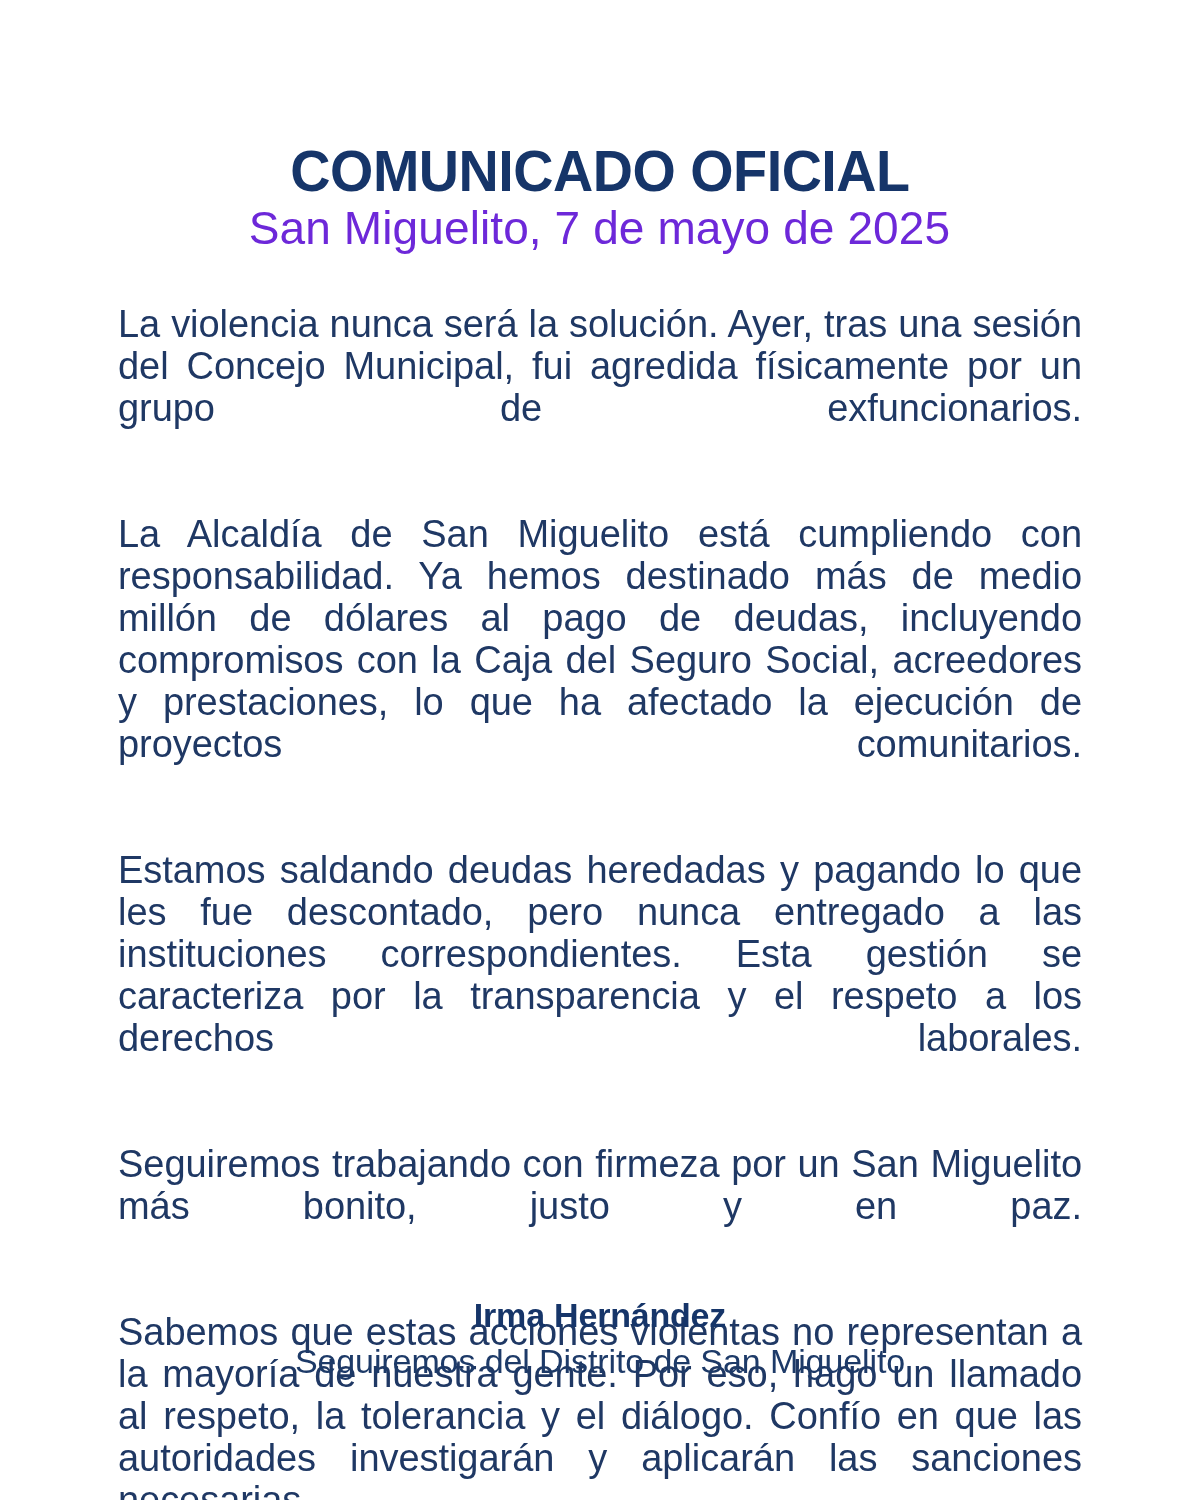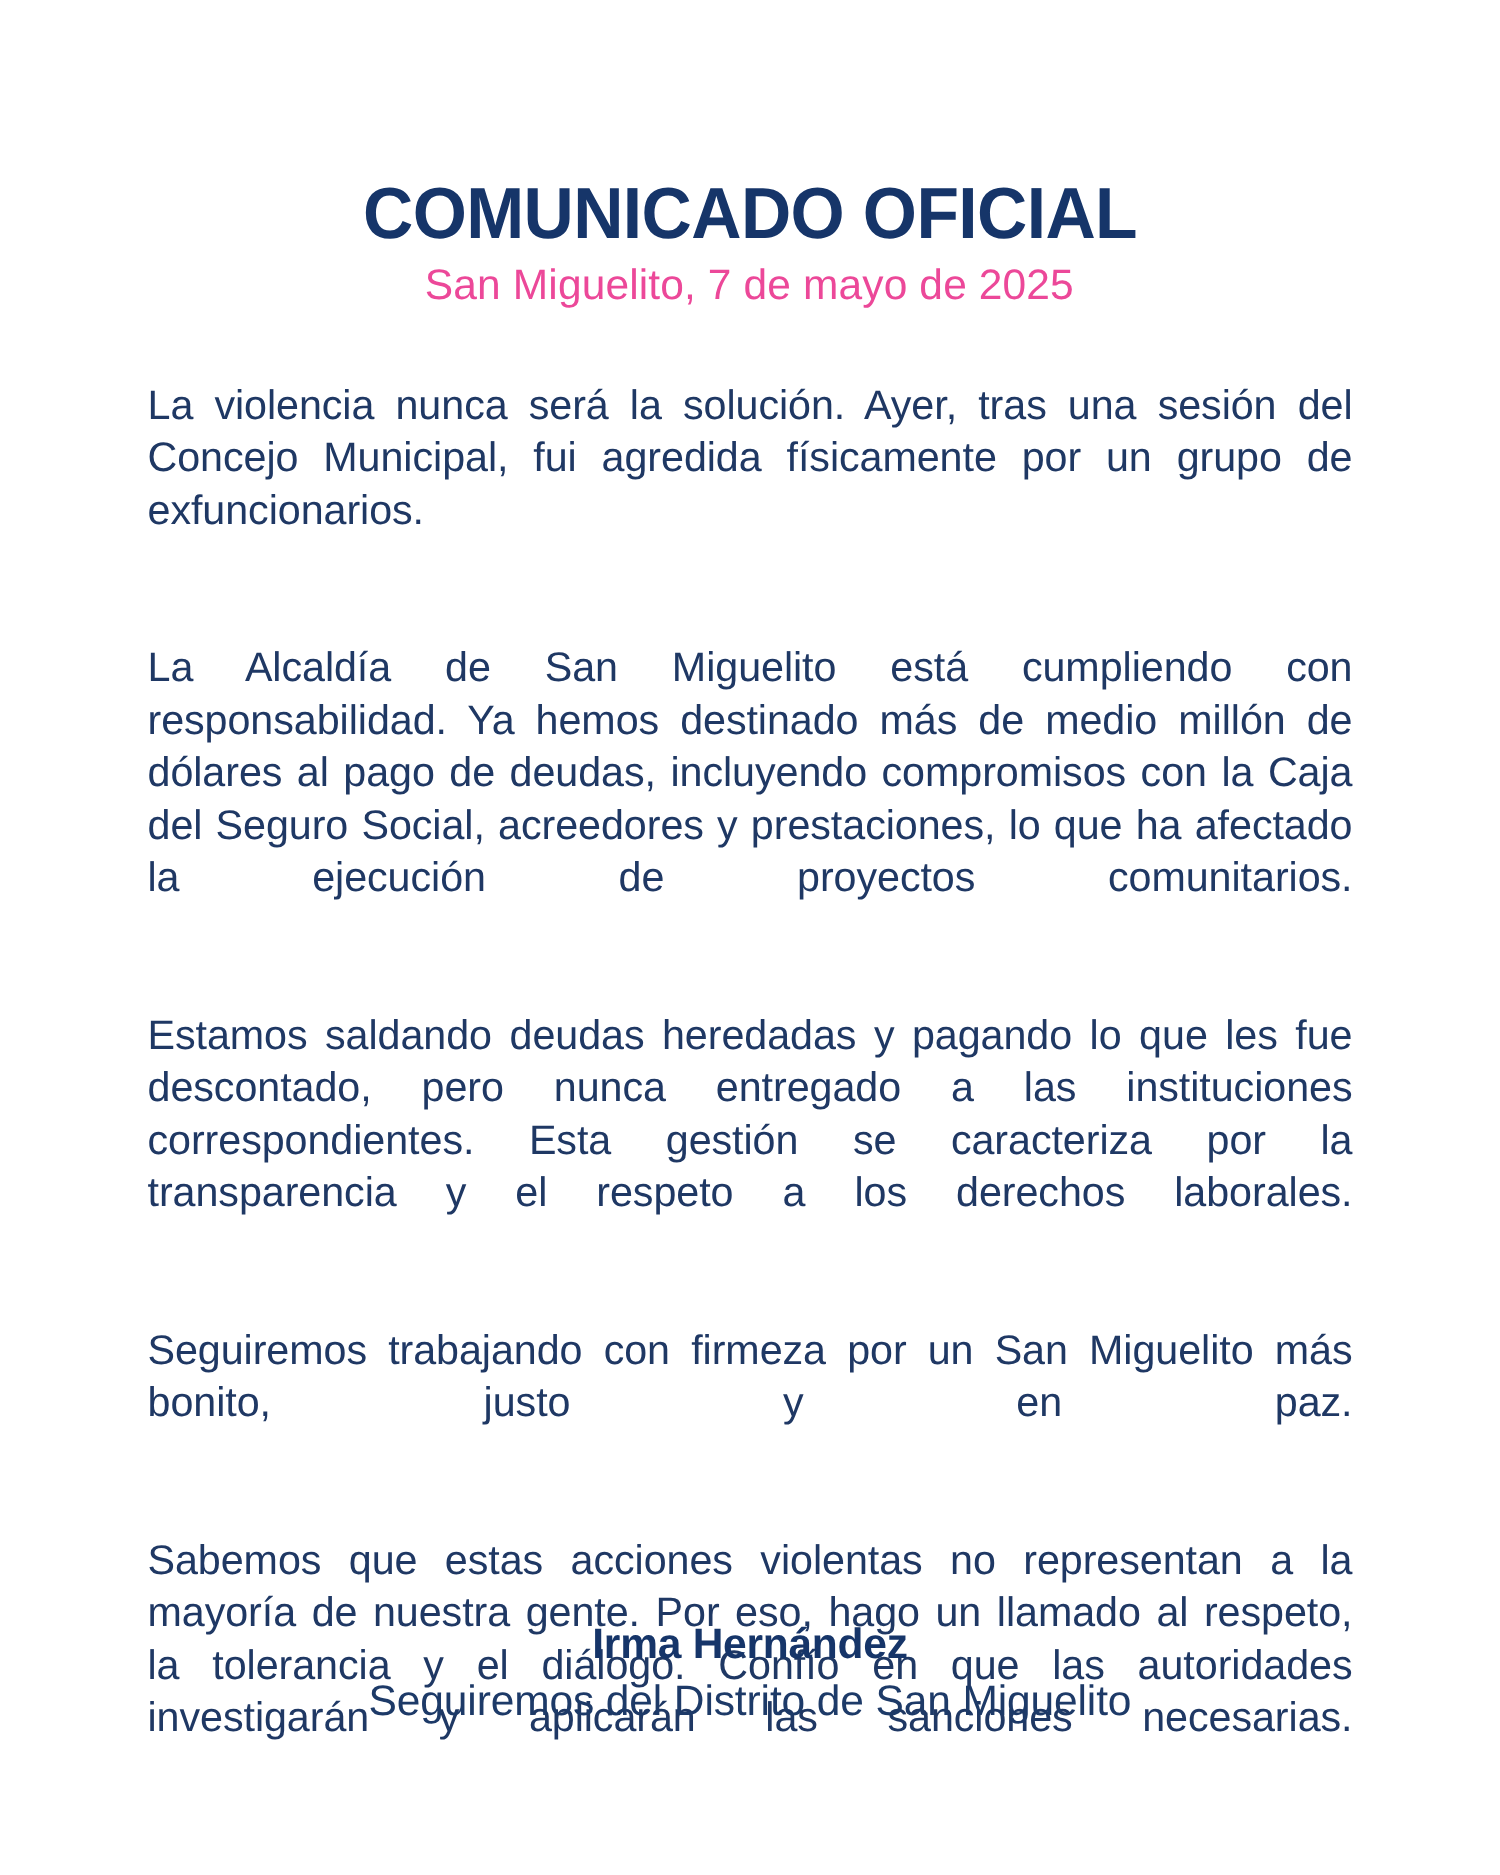--- a/index.html
+++ b/index.html
@@ -39,39 +39,39 @@
     letter-spacing: -0.5px;
     color: #163569;
     font-family: "Liberation Sans Narrow", "Liberation Sans", "DejaVu Sans", sans-serif;
     transform: scaleX(0.96);
     transform-origin: center center;
     white-space: nowrap;
   }
 
   .doc-subtitle {
     margin: 6px 1px 0 0;
-    font-size: 34px;
+    font-size: 46px;
     line-height: 40px;
     font-weight: 400;
-    color: #ec4899;
+    color: #6d28d9;
     letter-spacing: 0.1px;
     white-space: nowrap;
   }
 
   
   .body-block {
     position: absolute;
     top: 303px;
     left: 118px;
     width: 964px;
   }
 
   .para {
     margin: 0 0 42px 0;
-    font-size: 33px;
+    font-size: 38px;
     line-height: 42px;
     color: #1f3864;
     text-align: justify;
     text-justify: inter-word;
     letter-spacing: -0.05px;
   }
 
   .para:last-child {
     margin-bottom: 0;
   }

